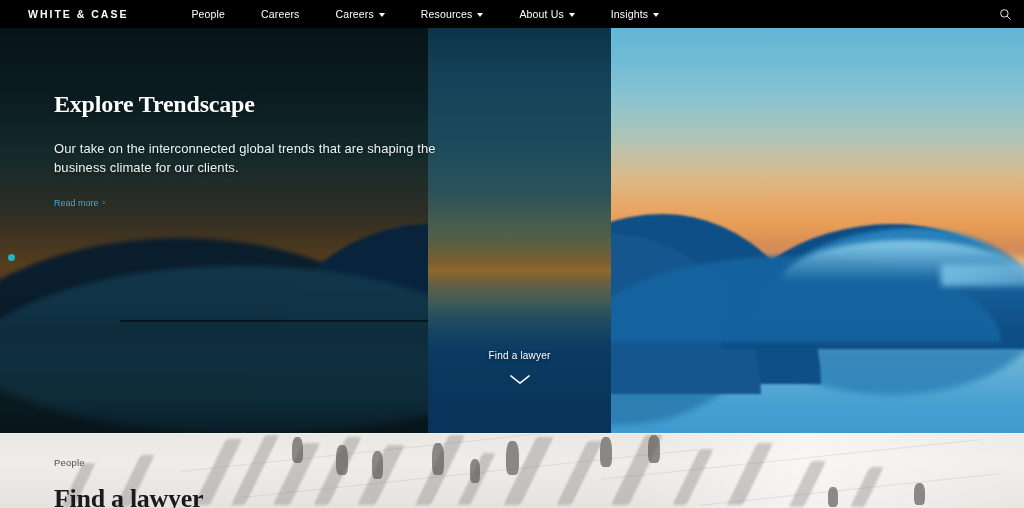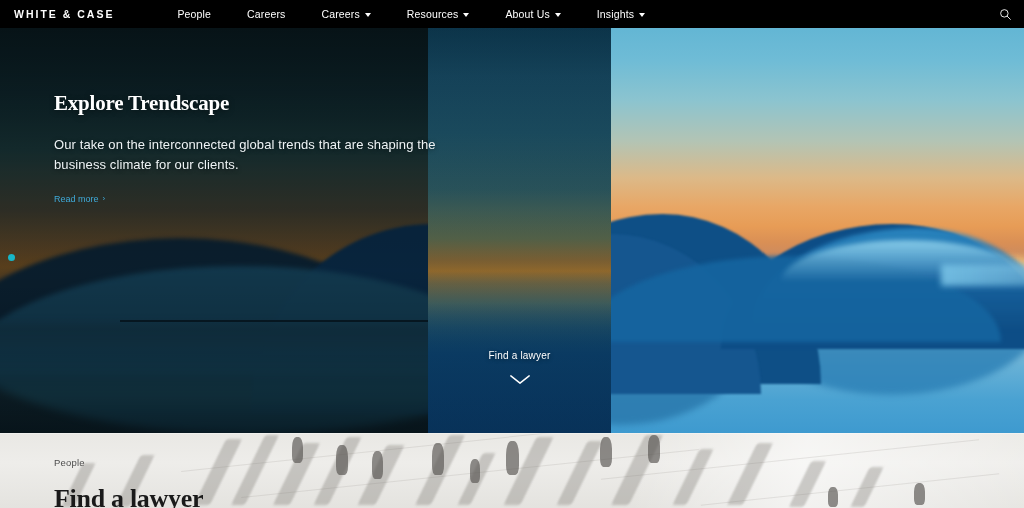--- a/index.html
+++ b/index.html
@@ -2,21 +2,21 @@
 <html><head>
 <meta charset="utf-8">
 <style>
   * { margin:0; padding:0; box-sizing:border-box; }
   html,body { width:1024px; height:508px; overflow:hidden; background:#000; }
   body { font-family:"Liberation Sans", sans-serif; }
 
   
   .topnav{
     position:absolute; left:0; top:0; width:1024px; height:28px;
-    background:#000; display:flex; align-items:center; z-index:60;
+    background:#000; display:flex; align-items:center; z-index:60;padding-left:14px;
   }
   .logo{
     margin-left:14px; color:#fff; font-size:10.5px; font-weight:bold;
     letter-spacing:2.0px; white-space:nowrap; user-select:none;
   }
   .navlist{ display:flex; align-items:center; margin-left:45px; }
   .navitem{
     color:#fff; font-size:10.5px; padding:0 18px; white-space:nowrap;
     display:flex; align-items:center; gap:5px; cursor:pointer; letter-spacing:.15px;
   }
@@ -109,21 +109,21 @@
         background:linear-gradient(90deg,rgba(240,185,110,0),rgba(245,195,120,.9)); filter:blur(3px); border-radius:40%;}
 
   
   .p2 .bottomwash{ position:absolute; left:0; bottom:0; width:100%; height:130px;
         background:linear-gradient(180deg,rgba(10,60,105,0) 0%, #0c4470 40%, #0a3c69 100%); }
 
   
   .herocopy{ position:absolute; left:54px; top:63px; width:430px; z-index:20; }
   .heroTitle{
     font-family:"Liberation Serif", serif; font-weight:bold; color:#fff;
-    font-size:21px; letter-spacing:-.2px; line-height:1.15; text-shadow:0 1px 6px rgba(0,0,0,.45);
+    font-size:24px; letter-spacing:-.2px; line-height:1.15; text-shadow:0 1px 6px rgba(0,0,0,.45);
   }
   .heroSub{ margin-top:20px; color:#eef3f5; font-size:13px; letter-spacing:.1px; line-height:1.5; text-shadow:0 1px 4px rgba(0,0,0,.5); }
   .readmore{ margin-top:20px; color:#3fa9d8; font-size:9px; cursor:pointer; display:inline-flex; align-items:center; gap:4px; }
   .readmore .chev{ font-size:8px; line-height:1; }
 
   .dot{ position:absolute; left:8px; top:226px; width:7px; height:7px; border-radius:50%;
         background:#17b6c8; z-index:25; cursor:pointer; }
 
   .findlawyer{ position:absolute; left:428px; top:0; width:183px; height:405px; z-index:30;
         display:flex; flex-direction:column; align-items:center; justify-content:flex-end;

